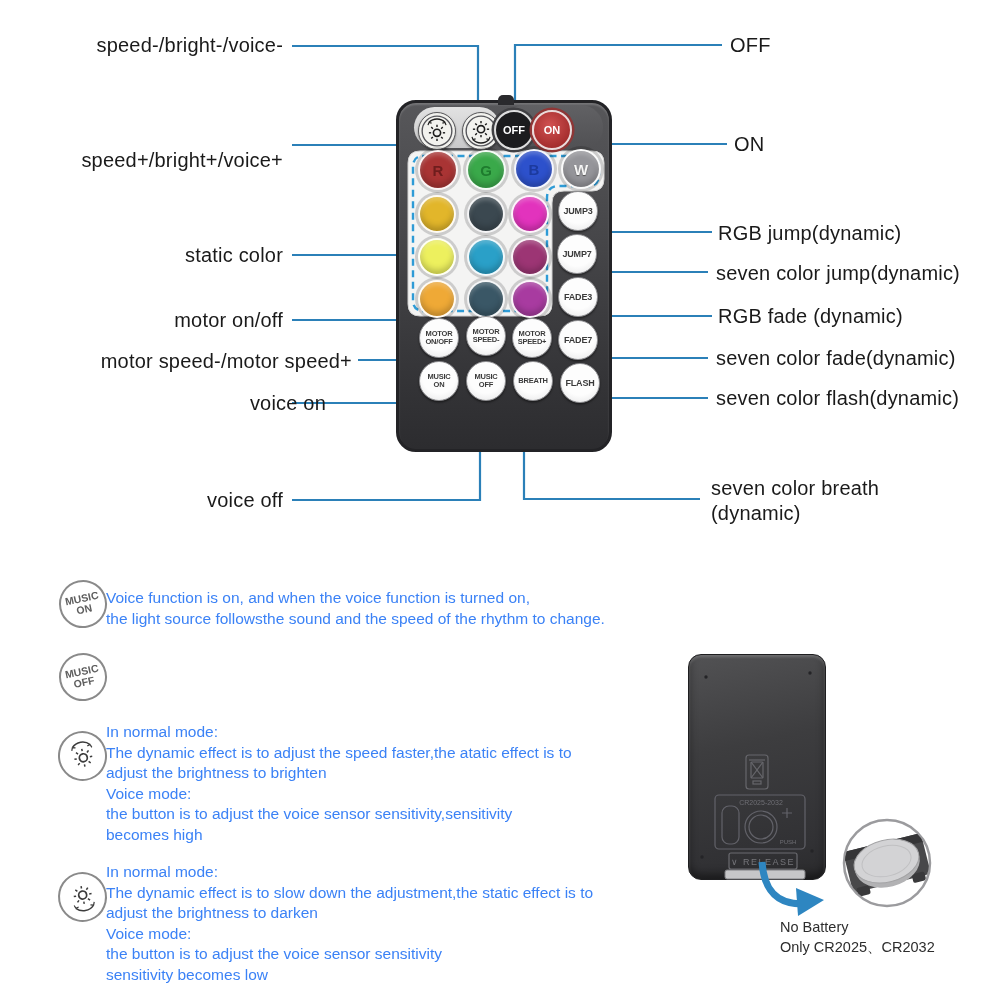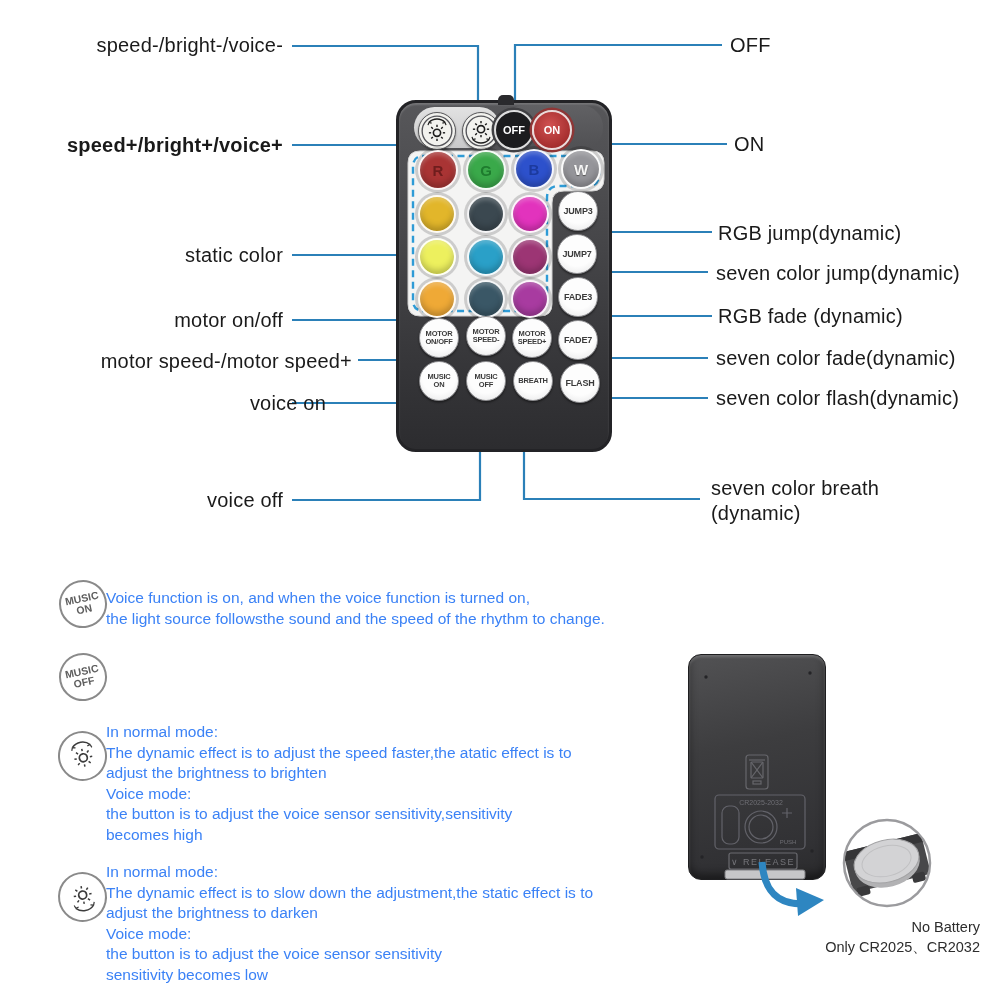--- a/index.html
+++ b/index.html
@@ -40,21 +40,21 @@
   .info-icon{position:absolute;border:2px solid #8a8a8a;border-radius:50%;display:flex;
              align-items:center;justify-content:center;background:#fff;box-sizing:border-box;}
   .icon-label{white-space:pre-line;font-size:10.5px;line-height:11px;font-weight:bold;color:#5e5e5e;text-align:center;}
   .info-text{position:absolute;font-size:15.5px;line-height:20.5px;color:#3b82f6;white-space:pre-line;}
   
   .remote-back{position:absolute;left:688px;top:654px;width:138px;height:226px;
                background:linear-gradient(168deg,#525254 0%,#3d3d3f 40%,#313134 85%,#2a2a2c 100%);
                border:1px solid #1e1e20;border-radius:13px;box-sizing:border-box;
                box-shadow:inset 0 2px 3px rgba(255,255,255,.2), inset 0 -5px 9px rgba(0,0,0,.45);}
   .magnifier{position:absolute;left:842px;top:818px;width:90px;height:90px;}
-  .note{position:absolute;left:780px;top:917px;width:200px;text-align:right;
+  .note{position:absolute;left:780px;top:917px;width:200px;text-align:left;
         font-size:14.5px;line-height:20px;color:#2d2d2d;}
 </style>
 </head>
 <body>
 
 <div class="canvas">
 
   <svg class="abs" width="1000" height="1000" style="left:0;top:0;pointer-events:none;">
     <g stroke="#2b80b8" stroke-width="2.2" fill="none">
       <path d="M292,46 H478 V110"></path>
@@ -87,21 +87,21 @@
       <circle cx="483" cy="357" r="3.3"></circle>
         <circle cx="529" cy="358" r="3.3"></circle>
       <circle cx="565" cy="399" r="3.3"></circle>
         <circle cx="438" cy="403" r="3.3"></circle>
       <circle cx="480" cy="405" r="3.3"></circle>
         <circle cx="524" cy="404" r="3.3"></circle>
     </g>
   </svg>
 
   <div class="lbl" style="right:717px;top:33px;">speed-/bright-/voice-</div>
-  <div class="lbl" style="right:717px;top:133px;font-weight:bold;">speed+/bright+/voice+</div>
+  <div class="lbl" style="right:717px;top:148px;">speed+/bright+/voice+</div>
   <div class="lbl" style="right:717px;top:243px;">static color</div>
   <div class="lbl" style="right:717px;top:308px;">motor on/off</div>
   <div class="lbl" style="right:648px;top:349px;">motor speed-/motor speed+</div>
   <div class="lbl" style="right:674px;top:391px;">voice on</div>
   <div class="lbl" style="right:717px;top:488px;">voice off</div>
 
   <div class="lbl" style="left:730px;top:33px;">OFF</div>
   <div class="lbl" style="left:734px;top:132px;">ON</div>
   <div class="lbl" style="left:718px;top:221px;">RGB jump(dynamic)</div>
   <div class="lbl" style="left:716px;top:261px;">seven color jump(dynamic)</div>

